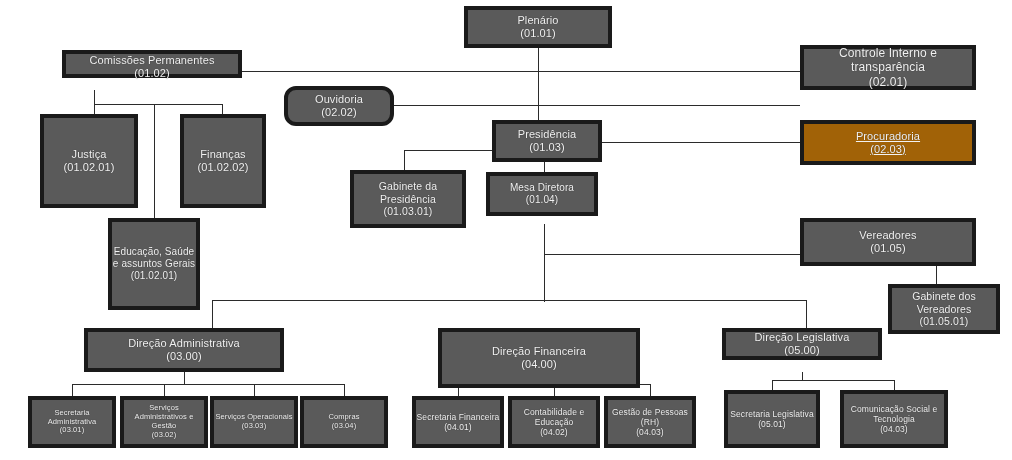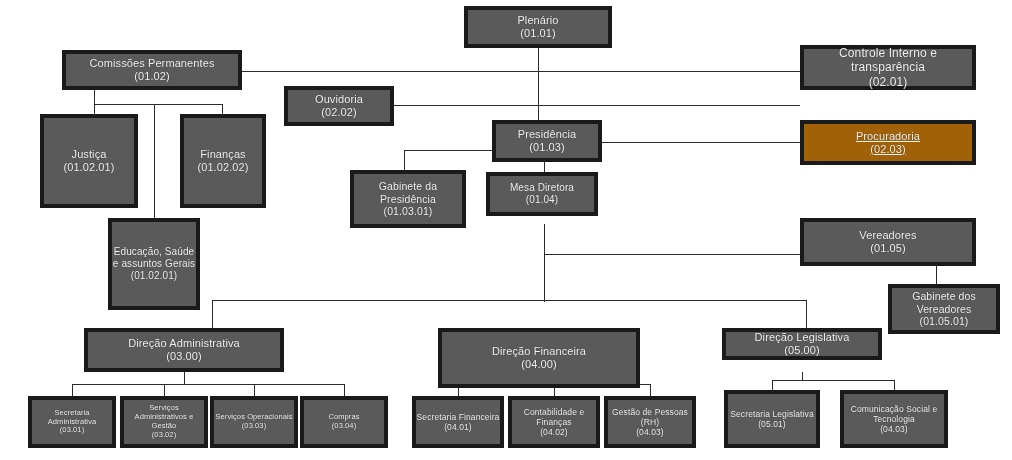--- a/index.html
+++ b/index.html
@@ -80,29 +80,29 @@
     <div class="line v" style="left: 554px; top: 384px; height: 12px; background: rgb(43, 43, 43);"></div>
     <div class="line v" style="left: 650px; top: 384px; height: 12px; background: rgb(43, 43, 43);"></div>
     <div class="line v" style="left: 802px; top: 372px; height: 8px; background: rgb(43, 43, 43);"></div>
     <div class="line h" style="left: 772px; top: 380px; width: 122px; background: rgb(43, 43, 43);"></div>
     <div class="line v" style="left: 772px; top: 380px; height: 10px; background: rgb(43, 43, 43);"></div>
     <div class="line v" style="left: 894px; top: 380px; height: 10px; background: rgb(43, 43, 43);"></div>
     <div class="node" style="left: 464px; top: 6px; width: 148px; height: 42px; font-size: 11px; background: rgb(90, 90, 90); border-color: rgb(26, 26, 26); color: rgb(242, 242, 242);">
       <span class="ttl">Plenário</span>
       <span class="code">(01.01)</span>
     </div>
-    <div class="node" style="left: 62px; top: 50px; width: 180px; height: 40px; font-size: 11px; background: rgb(90, 90, 90); border-color: rgb(26, 26, 26); color: rgb(242, 242, 242);">
+    <div class="node" style="left: 62px; top: 50px; width: 180px; height: 28px; font-size: 11px; background: rgb(90, 90, 90); border-color: rgb(26, 26, 26); color: rgb(242, 242, 242); justify-content: space-between;">
       <span class="ttl">Comissões Permanentes</span>
       <span class="code">(01.02)</span>
     </div>
     <div class="node" style="left: 800px; top: 45px; width: 176px; height: 45px; font-size: 12px; background: rgb(90, 90, 90); border-color: rgb(26, 26, 26); color: rgb(242, 242, 242);">
       <span class="ttl">Controle Interno e transparência</span>
       <span class="code">(02.01)</span>
     </div>
-    <div class="node" style="left: 284px; top: 86px; width: 110px; height: 40px; font-size: 11px; background: rgb(90, 90, 90); border-color: rgb(26, 26, 26); color: rgb(242, 242, 242);">
+    <div class="node" style="left: 284px; top: 86px; width: 110px; height: 40px; font-size: 11px; background: rgb(90, 90, 90); border-color: rgb(26, 26, 26); color: rgb(242, 242, 242); border-radius: 12px;">
       <span class="ttl">Ouvidoria</span>
       <span class="code">(02.02)</span>
     </div>
     <div class="node" style="left: 492px; top: 120px; width: 110px; height: 42px; font-size: 11px; background: rgb(90, 90, 90); border-color: rgb(26, 26, 26); color: rgb(242, 242, 242);">
       <span class="ttl">Presidência</span>
       <span class="code">(01.03)</span>
     </div>
     <div class="node" style="left: 800px; top: 120px; width: 176px; height: 45px; font-size: 11px; background: #a16207; border-color: rgb(26, 26, 26); color: rgb(242, 242, 242); text-decoration: underline;">
       <span class="ttl">Procuradoria</span>
       <span class="code">(02.03)</span>
@@ -161,21 +161,21 @@
     </div>
     <div class="node" style="left: 300px; top: 396px; width: 88px; height: 52px; font-size: 7.5px; background: rgb(90, 90, 90); border-color: rgb(26, 26, 26); color: rgb(242, 242, 242);">
       <span class="ttl">Compras</span>
       <span class="code">(03.04)</span>
     </div>
     <div class="node" style="left: 412px; top: 396px; width: 92px; height: 52px; font-size: 8.5px; background: rgb(90, 90, 90); border-color: rgb(26, 26, 26); color: rgb(242, 242, 242);">
       <span class="ttl">Secretaria Financeira</span>
       <span class="code">(04.01)</span>
     </div>
     <div class="node" style="left: 508px; top: 396px; width: 92px; height: 52px; font-size: 8.5px; background: rgb(90, 90, 90); border-color: rgb(26, 26, 26); color: rgb(242, 242, 242);">
-      <span class="ttl">Contabilidade e Finanças</span>
+      <span class="ttl">Contabilidade e Educação</span>
       <span class="code">(04.02)</span>
     </div>
     <div class="node" style="left: 604px; top: 396px; width: 92px; height: 52px; font-size: 8.5px; background: rgb(90, 90, 90); border-color: rgb(26, 26, 26); color: rgb(242, 242, 242);">
       <span class="ttl">Gestão de Pessoas (RH)</span>
       <span class="code">(04.03)</span>
     </div>
     <div class="node" style="left: 724px; top: 390px; width: 96px; height: 58px; font-size: 8.5px; background: rgb(90, 90, 90); border-color: rgb(26, 26, 26); color: rgb(242, 242, 242);">
       <span class="ttl">Secretaria Legislativa</span>
       <span class="code">(05.01)</span>
     </div>

